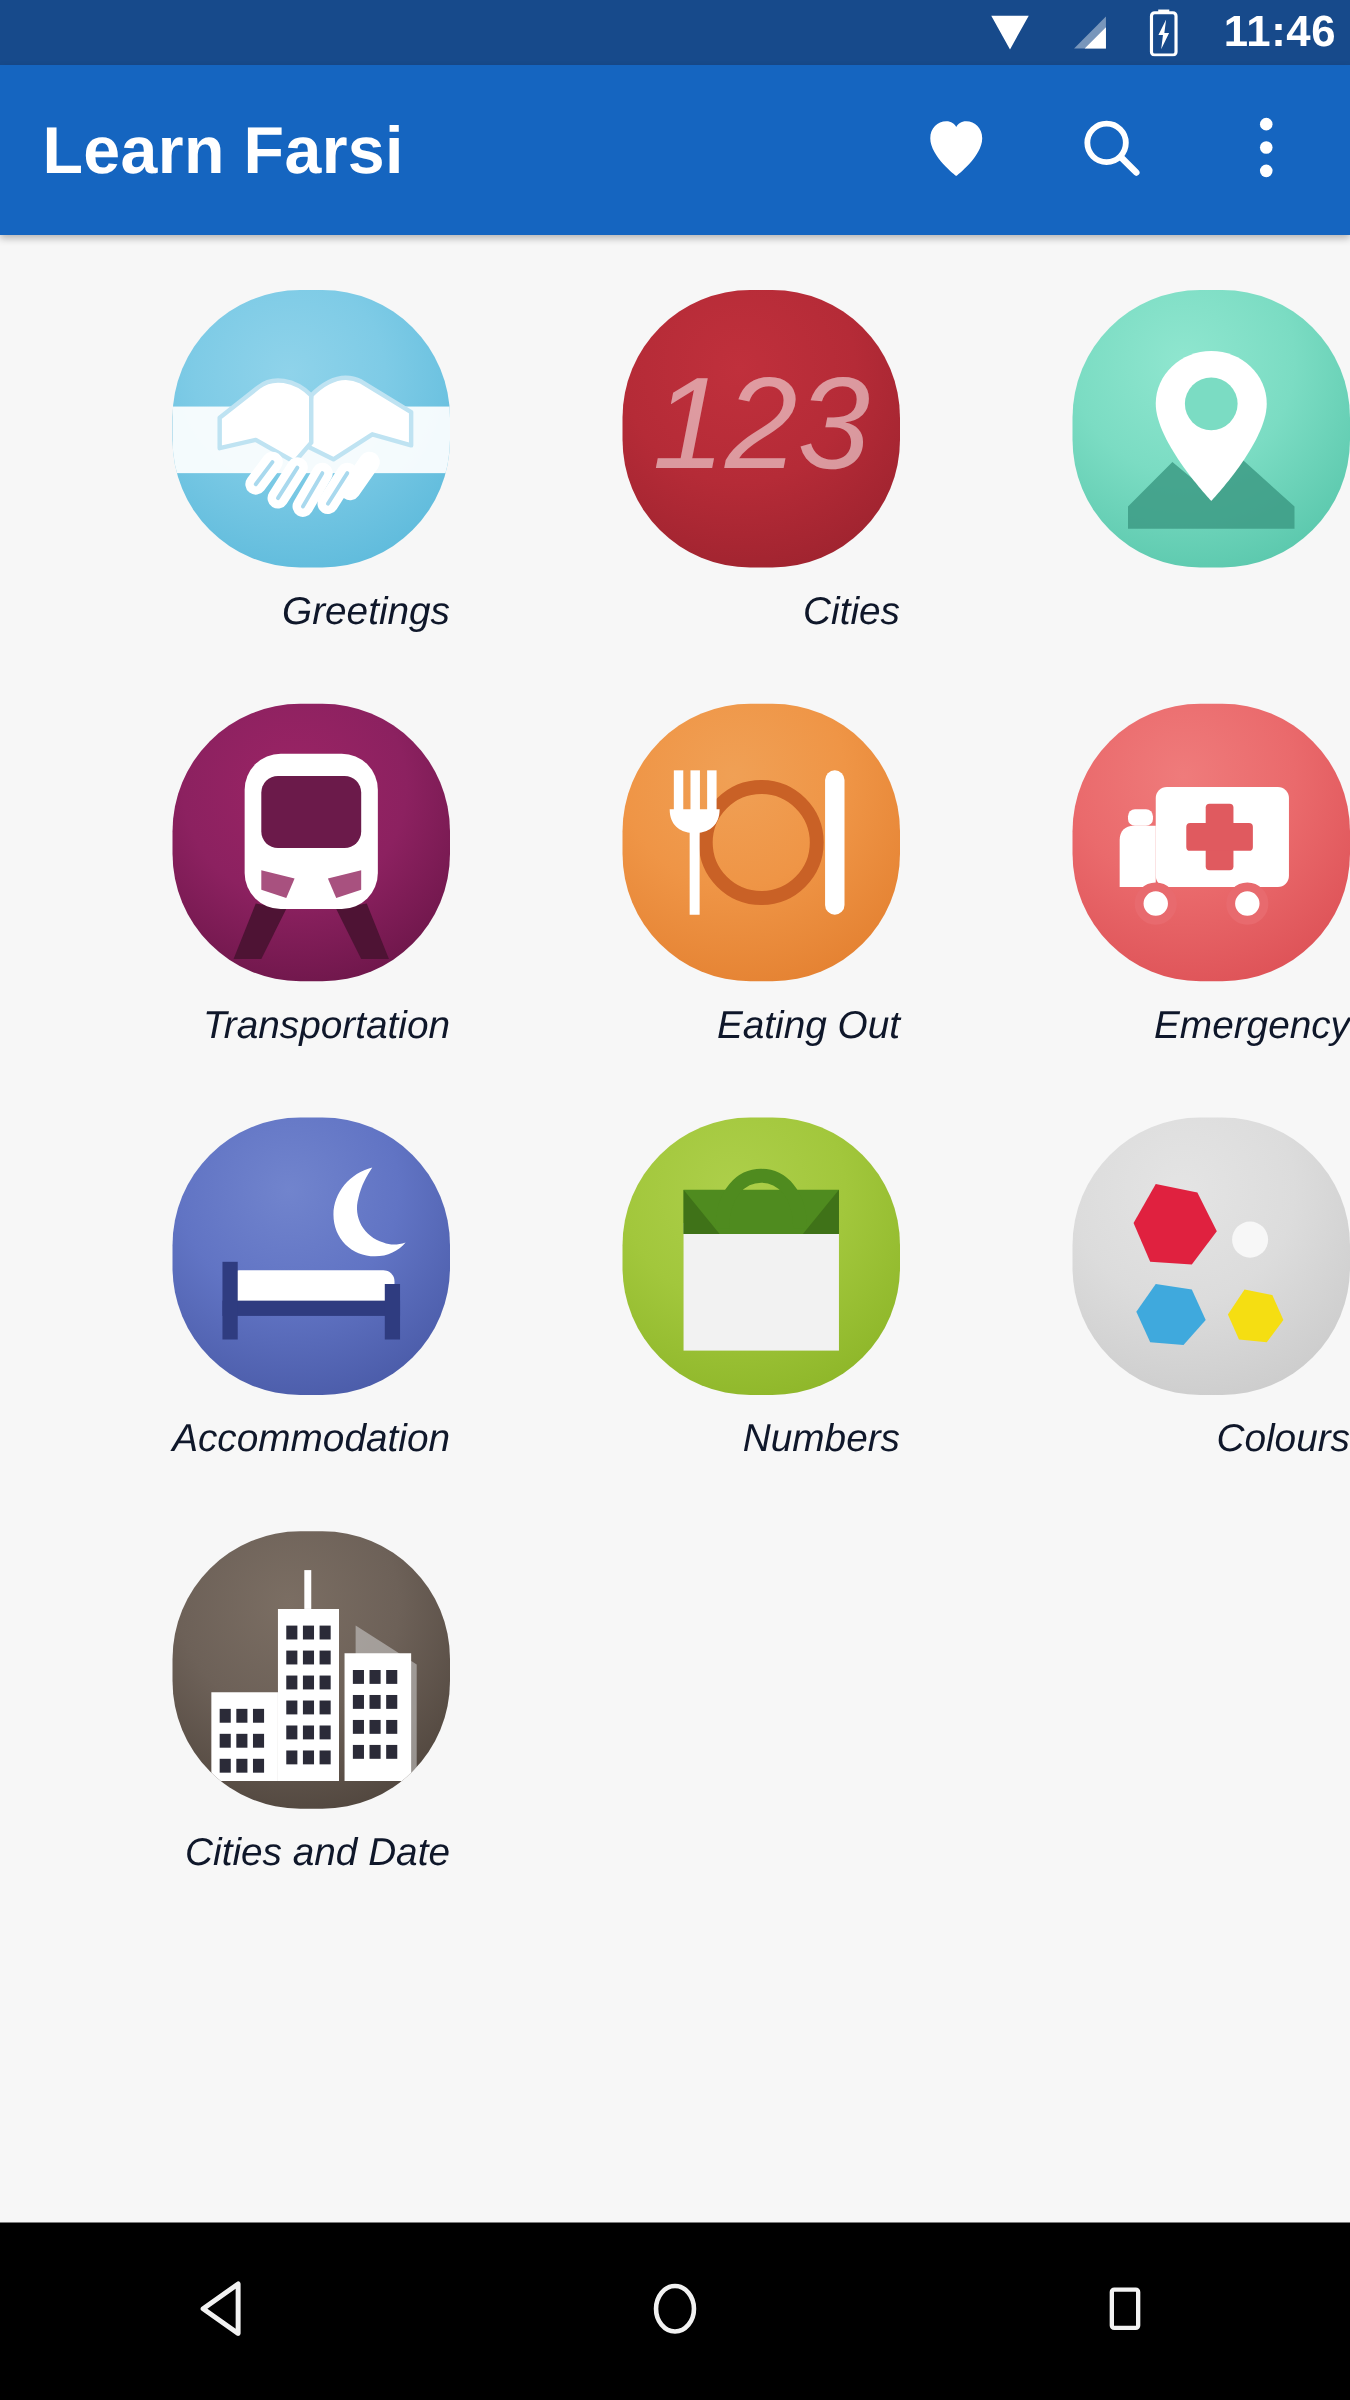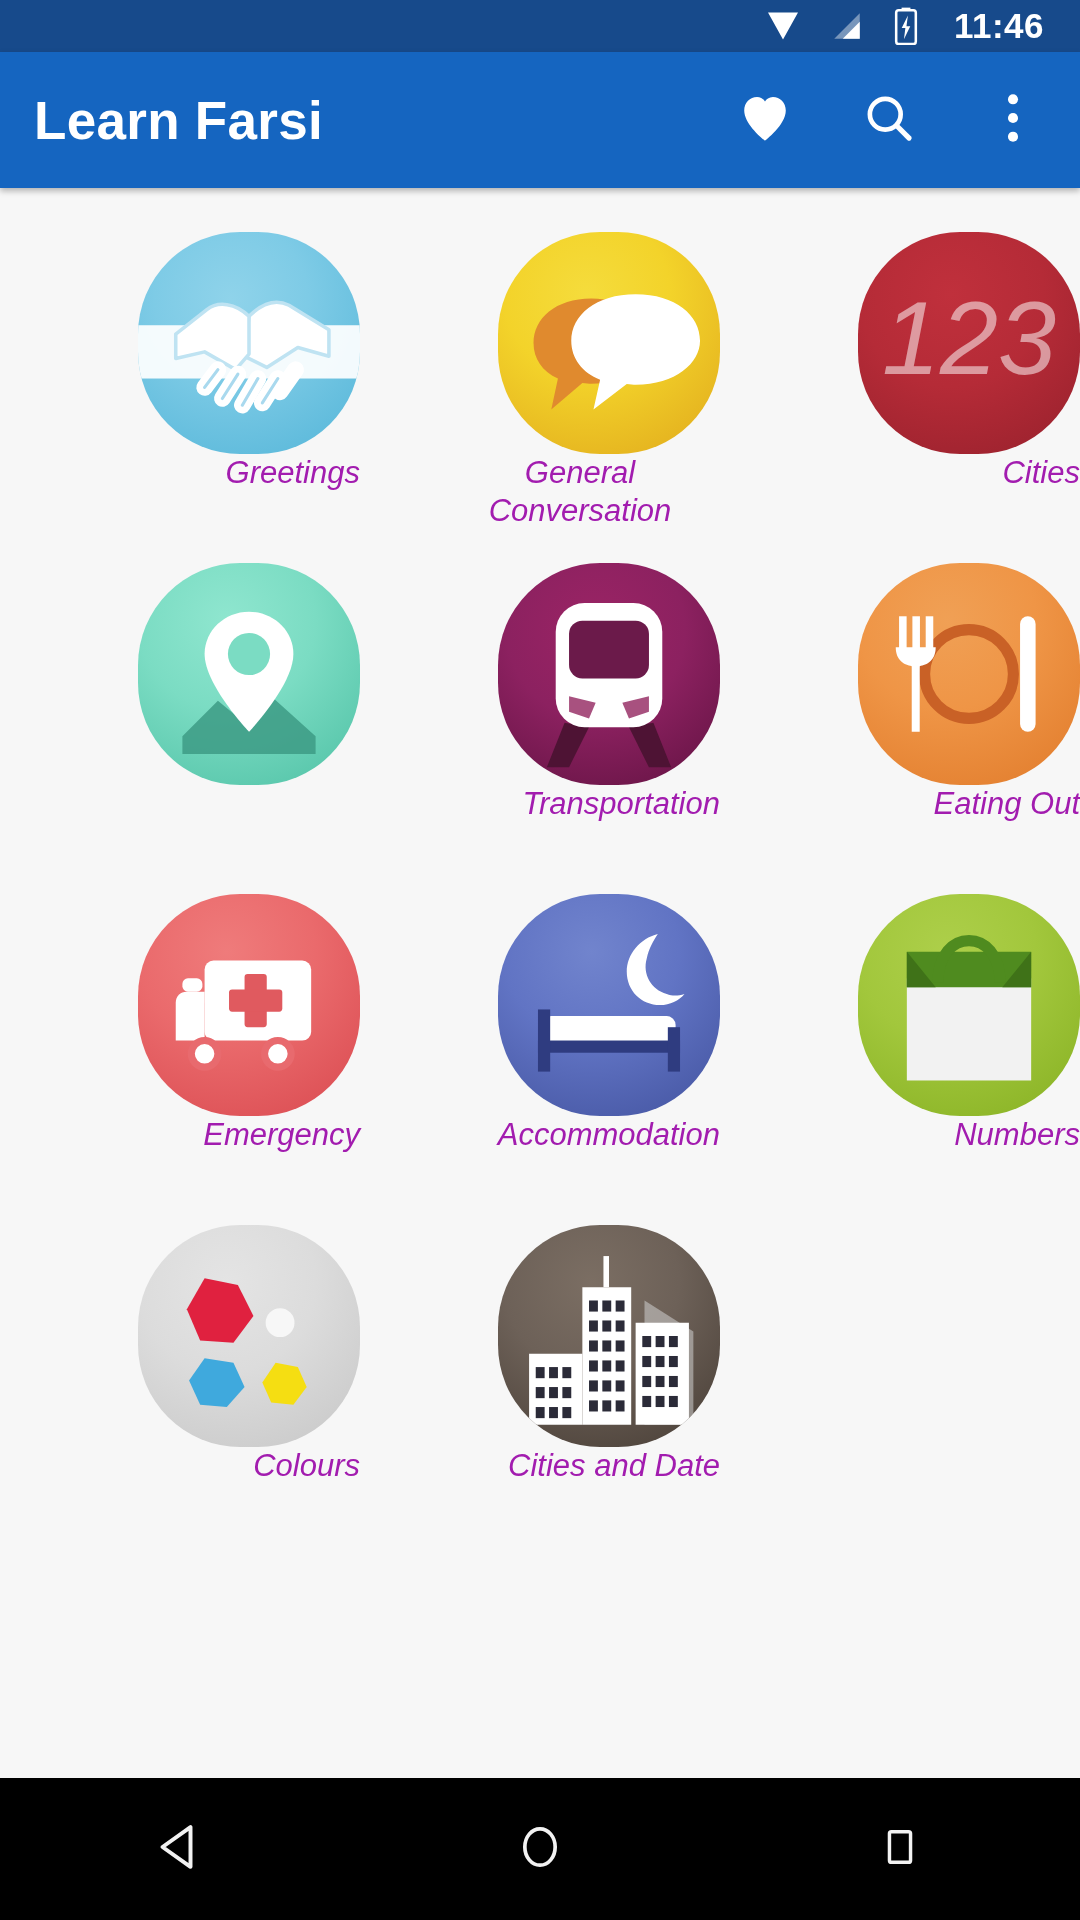--- a/index.html
+++ b/index.html
@@ -8,21 +8,21 @@
     font-family:"Liberation Sans", sans-serif;
     background:#f7f7f7;
     overflow:hidden;
     position:relative;
   }
 
   
   .status-bar{
     height:52px; background:#174a8b;
     display:flex; align-items:center; justify-content:flex-end;
-    padding-right:36px; gap:29px;
+    padding-right:11px; gap:29px;
   }
   .sb-icon{ display:flex; align-items:center; }
   .status-time{
     color:#ffffff; font-size:35px; font-weight:bold;
     letter-spacing:.5px; margin-left:6px;
   }
 
   
   .app-bar{
     height:136px; background:#1565c0;
@@ -58,21 +58,22 @@
     cursor:pointer; padding-top:10px;font-style:italic;
   }
   .tile{
     width:222px; height:222px;
     border-radius:46%;
     position:relative; overflow:hidden;
     flex:0 0 auto;
   }
   .tile svg{ position:absolute; inset:0; width:100%; height:100%; }
   .cell-label{
-    font-size:31px; color:#a21caf;
+    margin-top:16px;
+    font-size:31px; color:#0f172a;
     text-align:center; line-height:1.22;
     max-width:280px;
   }
 
   
   .g-greetings   { background:radial-gradient(circle at 42% 30%, #8fd3ea 0%, #7ecbe6 38%, #53b5d8 100%); }
   .g-conv        { background:radial-gradient(circle at 40% 28%, #f5dc3c 0%, #f3d32a 40%, #e0a81c 100%); }
   .g-numbers     { background:radial-gradient(circle at 42% 28%, #c0303c 0%, #b52b37 45%, #96202c 100%); }
   .g-directions  { background:radial-gradient(circle at 40% 26%, #8fe6cf 0%, #7bdcc3 42%, #4ec0a4 100%); }
   .g-transport   { background:radial-gradient(circle at 44% 30%, #9b2465 0%, #8c2160 45%, #611241 100%); }
@@ -175,29 +176,20 @@
             <line x1="30" y1="70" x2="36" y2="62"></line>
             <line x1="38" y1="75" x2="45" y2="64"></line>
             <line x1="47" y1="78" x2="54" y2="66"></line>
             <line x1="56" y1="77" x2="63" y2="66"></line>
           </g>
         </svg>
       </div>
       <div class="cell-label">Greetings</div>
     </div>
 
-    <div class="cell">
-      <div class="tile g-conv">
-        <svg viewBox="0 0 100 100">
-          <path d="M42 30 C26 30 16 39 16 50 C16 57 20 63 27 66 L24 80 L38 68 C39.5 68.2 41 68.3 42 68.3 C58 68.3 68 59.5 68 50 C68 39 58 30 42 30 Z" fill="#e08a2e"></path>
-          <path d="M62 28 C44 28 33 37.5 33 49 C33 57 38 63.5 46 66.5 L43 80 L58 68.5 C59.5 68.7 61 68.8 62 68.8 C80 68.8 91 59 91 49 C91 37.5 80 28 62 28 Z" fill="#ffffff"></path>
-        </svg>
-      </div>
-      <div class="cell-label">General Conversation</div>
-    </div>
 
     <div class="cell">
       <div class="tile g-numbers">
         <svg viewBox="0 0 100 100">
           <text x="50" y="64" text-anchor="middle" font-family="Liberation Sans, sans-serif" font-size="47" fill="#ffffff" opacity="0.52">123</text>
         </svg>
       </div>
       <div class="cell-label">Cities</div>
     </div>
 

